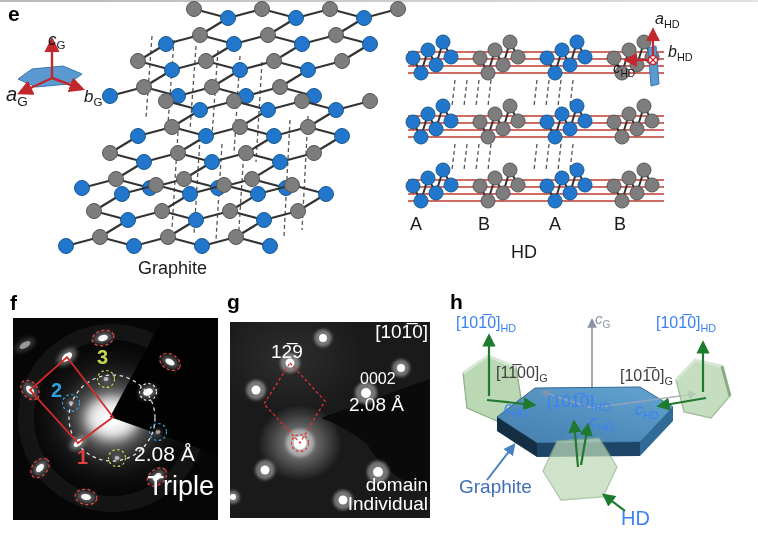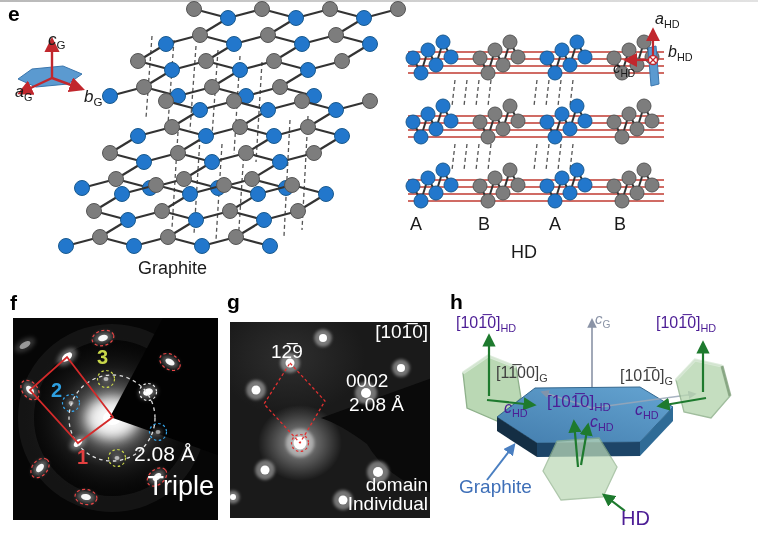--- a/index.html
+++ b/index.html
@@ -6,21 +6,21 @@
   .fig{position:relative;width:758px;height:534px;background:#fff;overflow:hidden;
        font-family:"Liberation Sans",sans-serif;}
   .topline{position:absolute;left:0;top:0;width:758px;height:2px;
        background:linear-gradient(90deg,#b9b9b9,#e2e2e2);}
   svg{position:absolute;}
   .lab{position:absolute;white-space:nowrap;color:#1a1a1a;line-height:1.05;}
   .plabel{position:absolute;font-weight:bold;font-size:21px;color:#000;white-space:nowrap;}
   sub{font-size:68%;}
   .it{font-style:italic;}
   .white{color:#fff;}
-  .green{color:#4c1d95;}
+  .green{color:#3b82f6;}
   .blue{color:#404040;}
   .grayb{color:#8a93a6;}
   .c-red{color:#e34040;}
   .c-blu{color:#2e9fe0;}
   .c-yel{color:#c9d84a;}
   .rt{text-align:right;}
   .diffbox{position:absolute;background:#000;}
 </style>
 </head>
 <body>
@@ -462,21 +462,21 @@
         <circle cx="653" cy="60" r="4.5" fill="#fff" stroke="#c1272d" stroke-width="1.4"></circle>
         <line x1="650" y1="57" x2="656" y2="63" stroke="#c1272d" stroke-width="1.3"></line>
         <line x1="656" y1="57" x2="650" y2="63" stroke="#c1272d" stroke-width="1.3"></line>
       </g>
     </g>
   </svg>
 
   <div class="plabel" style="left:8px;top:2px">e</div>
 
   <div class="lab" style="left:48px;top:31px;font-size:17px"><span class="it">c</span><sub>G</sub></div>
-  <div class="lab" style="left:15px;top:84px;font-size:16px"><span class="it">a</span><sub>G</sub></div>
+  <div class="lab" style="left:6px;top:84px;font-size:20px"><span class="it">a</span><sub>G</sub></div>
   <div class="lab" style="left:84px;top:88px;font-size:17px"><span class="it">b</span><sub>G</sub></div>
 
   <div class="lab" style="left:655px;top:11px;font-size:16px"><span class="it">a</span><sub>HD</sub></div>
   <div class="lab" style="left:668px;top:44px;font-size:16px"><span class="it">b</span><sub>HD</sub></div>
   <div class="lab" style="left:613px;top:60px;font-size:15px"><span class="it">c</span><sub>HD</sub></div>
 
   <div class="lab" style="left:138px;top:259px;font-size:18px">Graphite</div>
   <div class="lab" style="left:410px;top:215px;font-size:18px">A</div>
   <div class="lab" style="left:478px;top:215px;font-size:18px">B</div>
   <div class="lab" style="left:549px;top:215px;font-size:18px">A</div>
@@ -600,21 +600,21 @@
           <circle cx="113" cy="178" r="4.5" fill="#fff"></circle>
           <circle cx="3" cy="175" r="6.6000000000000005" fill="#fff" opacity="0.4" filter="url(#g-bl)"></circle>
           <circle cx="3" cy="175" r="3" fill="#fff"></circle>
         </g>
       <polygon points="60,41 95,79 70,121 34,82" fill="none" stroke="#e03030" stroke-width="1.3" stroke-dasharray="3 2.5"></polygon>
       <circle cx="70" cy="121" r="8.5" fill="none" stroke="#e03030" stroke-width="1.2" stroke-dasharray="2.5 2.5"></circle>
     </svg>
   </div>
   <div class="lab white rt" style="left:352px;top:322px;width:76px;font-size:19px">[101̅0]</div>
   <div class="lab white" style="left:271px;top:342px;font-size:19px">12̅9</div>
-  <div class="lab white" style="left:346px;top:371px;font-size:19px">0002</div>
+  <div class="lab white" style="left:360px;top:371px;font-size:16px">0002</div>
   <div class="lab white" style="left:349px;top:395px;font-size:19px">2.08 Å</div>
   <div class="lab white rt" style="left:336px;top:476px;width:92px;font-size:19px;line-height:18.5px">
     <div>domain</div>
     <div>Individual</div>
   </div>
 
   <div class="plabel" style="left:450px;top:290px">h</div>
   <svg id="svg-h" width="318" height="244" viewBox="0 0 318 244" style="left:440px;top:290px">
     <defs>
       <marker id="h-mGn" viewBox="0 0 10 10" refX="8" refY="5" markerWidth="6" markerHeight="6" orient="auto-start-reverse">

